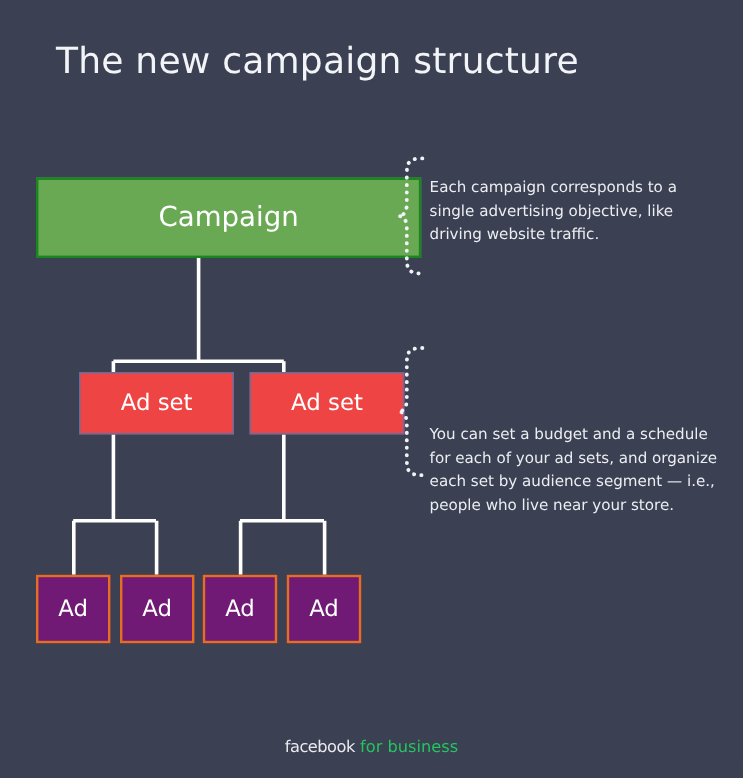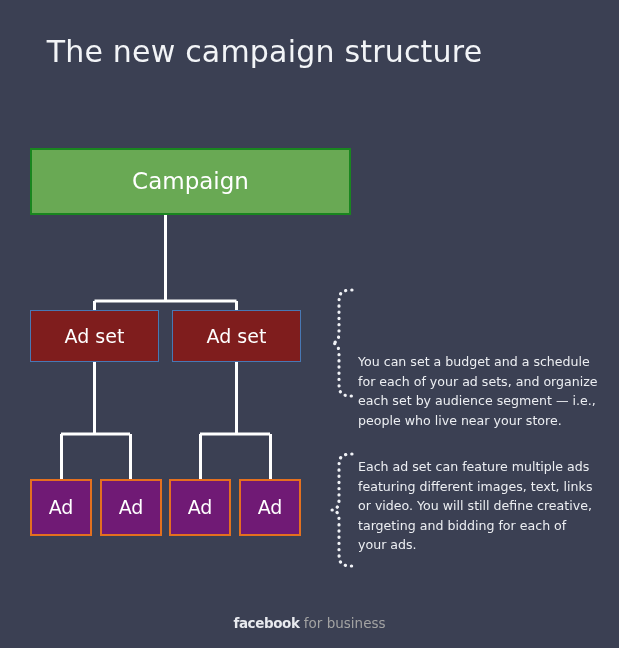--- a/index.html
+++ b/index.html
@@ -63,23 +63,24 @@
     width: 321px;
     height: 67px;
     background: #69a954;
     border: 2px solid #19861f;
     font-size: 23px;
   }
   .node-adset {
     top: 310px;
     width: 129px;
     height: 52px;
-    background: #7f1d1d;
+    background: #ef4444;
     border: 1px solid #4878b4;
     font-size: 19px;
+    margin-left: 36px;
   }
   .node-adset-0 { left: 30px; }
   .node-adset-1 { left: 172px; }
 
   .node-ad {
     top: 479px;
     width: 62px;
     height: 57px;
     background: #701a75;
     border: 2px solid #e4701f;
@@ -122,26 +123,26 @@
     position: absolute;
     left: 0;
     top: 615px;
     width: 619px;
     text-align: center;
     font-size: 13.5px;
     color: #e8eaef;
     white-space: nowrap;
   }
   #footer-brand .fb-word {
-    font-weight: 700;
+    font-weight: 400;
     letter-spacing: -0.4px;
   }
   #footer-brand .fb-tag {
     font-weight: 400;
-    color: #a3a3a3;
+    color: #22c55e;
   }
 </style>
 </head>
 <body>
 
 <div id="canvas">
 
   <div id="page-title">The new campaign structure</div>
 
   <svg id="connectors" viewBox="0 0 619 648" width="619" height="648">
@@ -179,32 +180,32 @@
   <div class="node node-ad node-ad-1">
     <span>Ad</span>
   </div>
   <div class="node node-ad node-ad-2">
     <span>Ad</span>
   </div>
   <div class="node node-ad node-ad-3">
     <span>Ad</span>
   </div>
 
+  <div class="annotation" id="annotation-0">
+    <svg class="bracket" width="26" height="104" viewBox="0 0 26 104">
+      <path d="M22 4 C10 4 9 8 9 18 L9 42 C9 50 5 52 2 52 C5 52 9 54 9 62 L9 86 C9 96 10 100 22 100" fill="none" stroke="#f0f2f6" stroke-width="3.2" stroke-linecap="round" stroke-dasharray="0.2 6"></path>
+    </svg>
+    <div class="ann-text">Each campaign corresponds to a single advertising objective, like driving website traffic.</div>
+  </div>
 
   <div class="annotation" id="annotation-1">
     <svg class="bracket" width="26" height="114" viewBox="0 0 26 114">
       <path d="M22 4 C10 4 9 8 9 18 L9 47 C9 55 5 57 2 57 C5 57 9 59 9 67 L9 96 C9 106 10 110 22 110" fill="none" stroke="#f0f2f6" stroke-width="3.2" stroke-linecap="round" stroke-dasharray="0.2 6"></path>
     </svg>
     <div class="ann-text">You can set a budget and a schedule for each of your ad sets, and organize each set by audience segment — i.e., people who live near your store.</div>
   </div>
 
-  <div class="annotation" id="annotation-2">
-    <svg class="bracket" width="26" height="120" viewBox="0 0 26 120">
-      <path d="M22 4 C10 4 9 8 9 18 L9 50 C9 58 5 60 2 60 C5 60 9 62 9 70 L9 102 C9 112 10 116 22 116" fill="none" stroke="#f0f2f6" stroke-width="3.2" stroke-linecap="round" stroke-dasharray="0.2 6"></path>
-    </svg>
-    <div class="ann-text">Each ad set can feature multiple ads featuring different images, text, links or video. You will still define creative, targeting and bidding for each of your ads.</div>
-  </div>
 
   <div id="footer-brand">
     <span class="fb-word">facebook</span><span>&nbsp;</span><span class="fb-tag">for business</span>
   </div>
 
 </div>
 
 </body></html>

